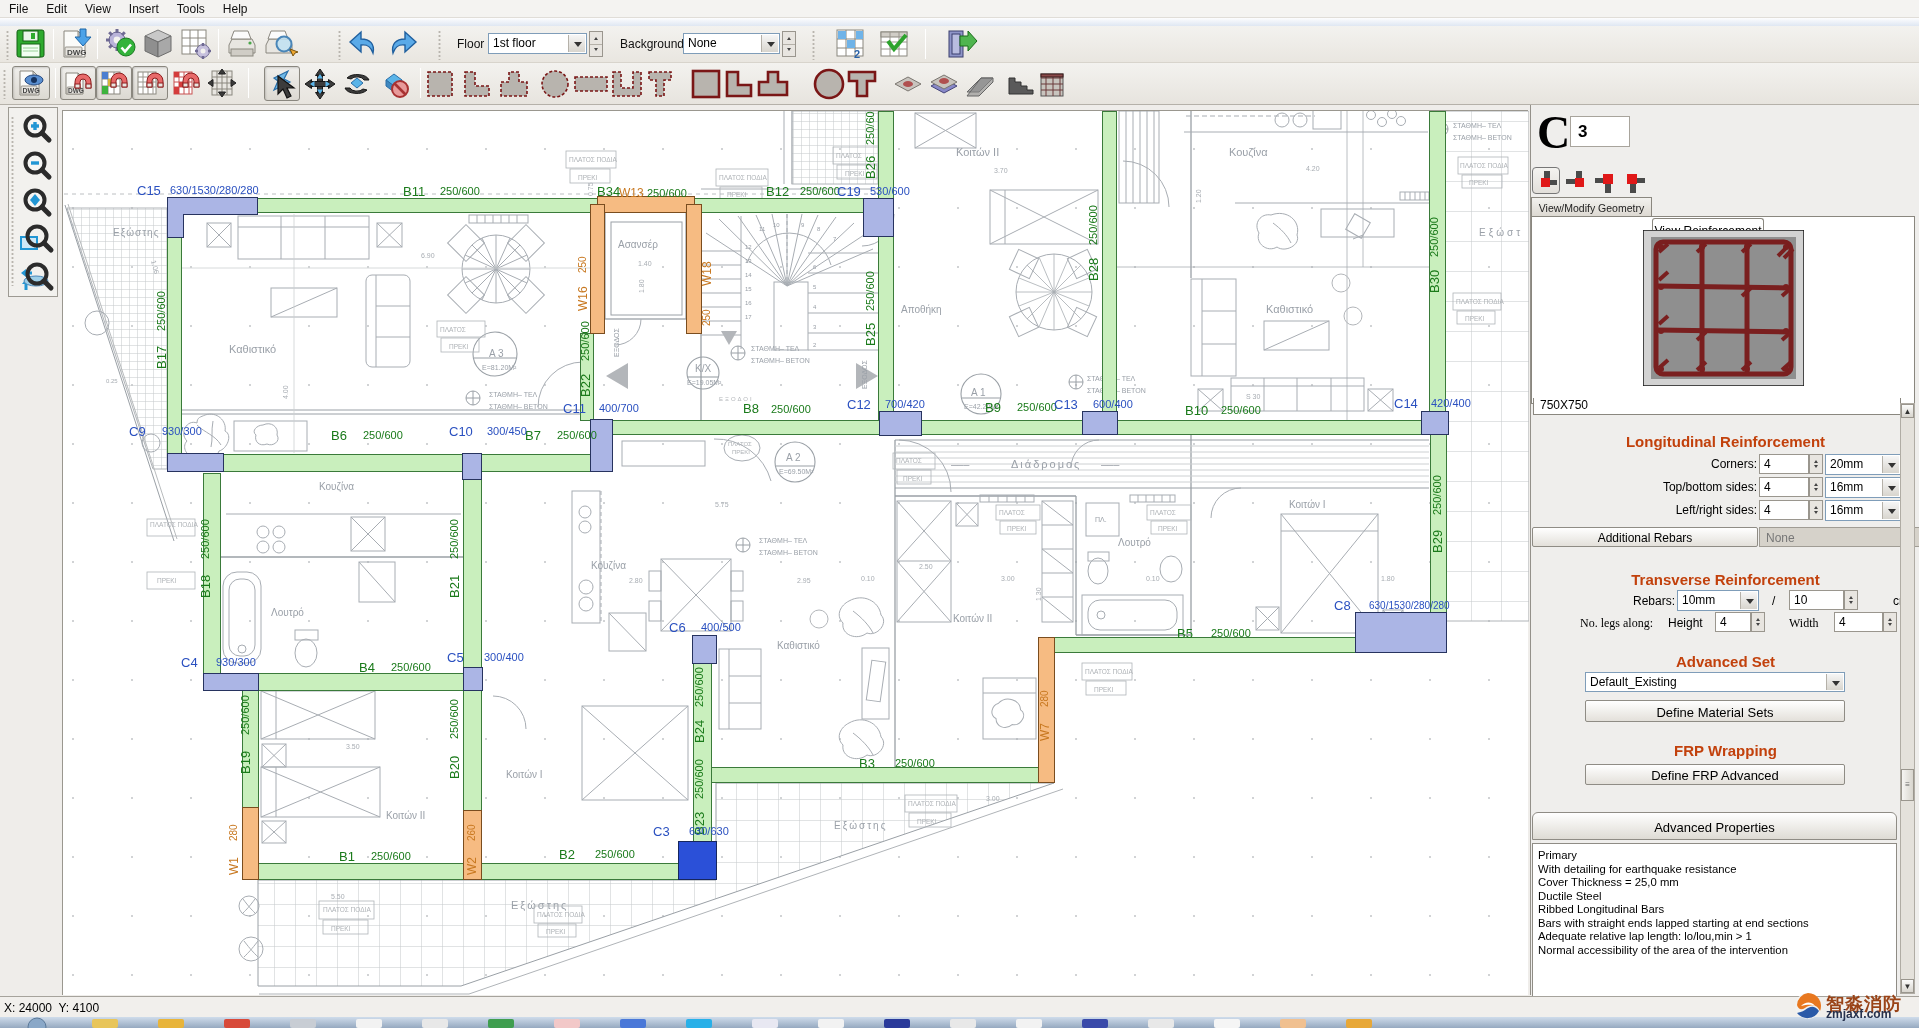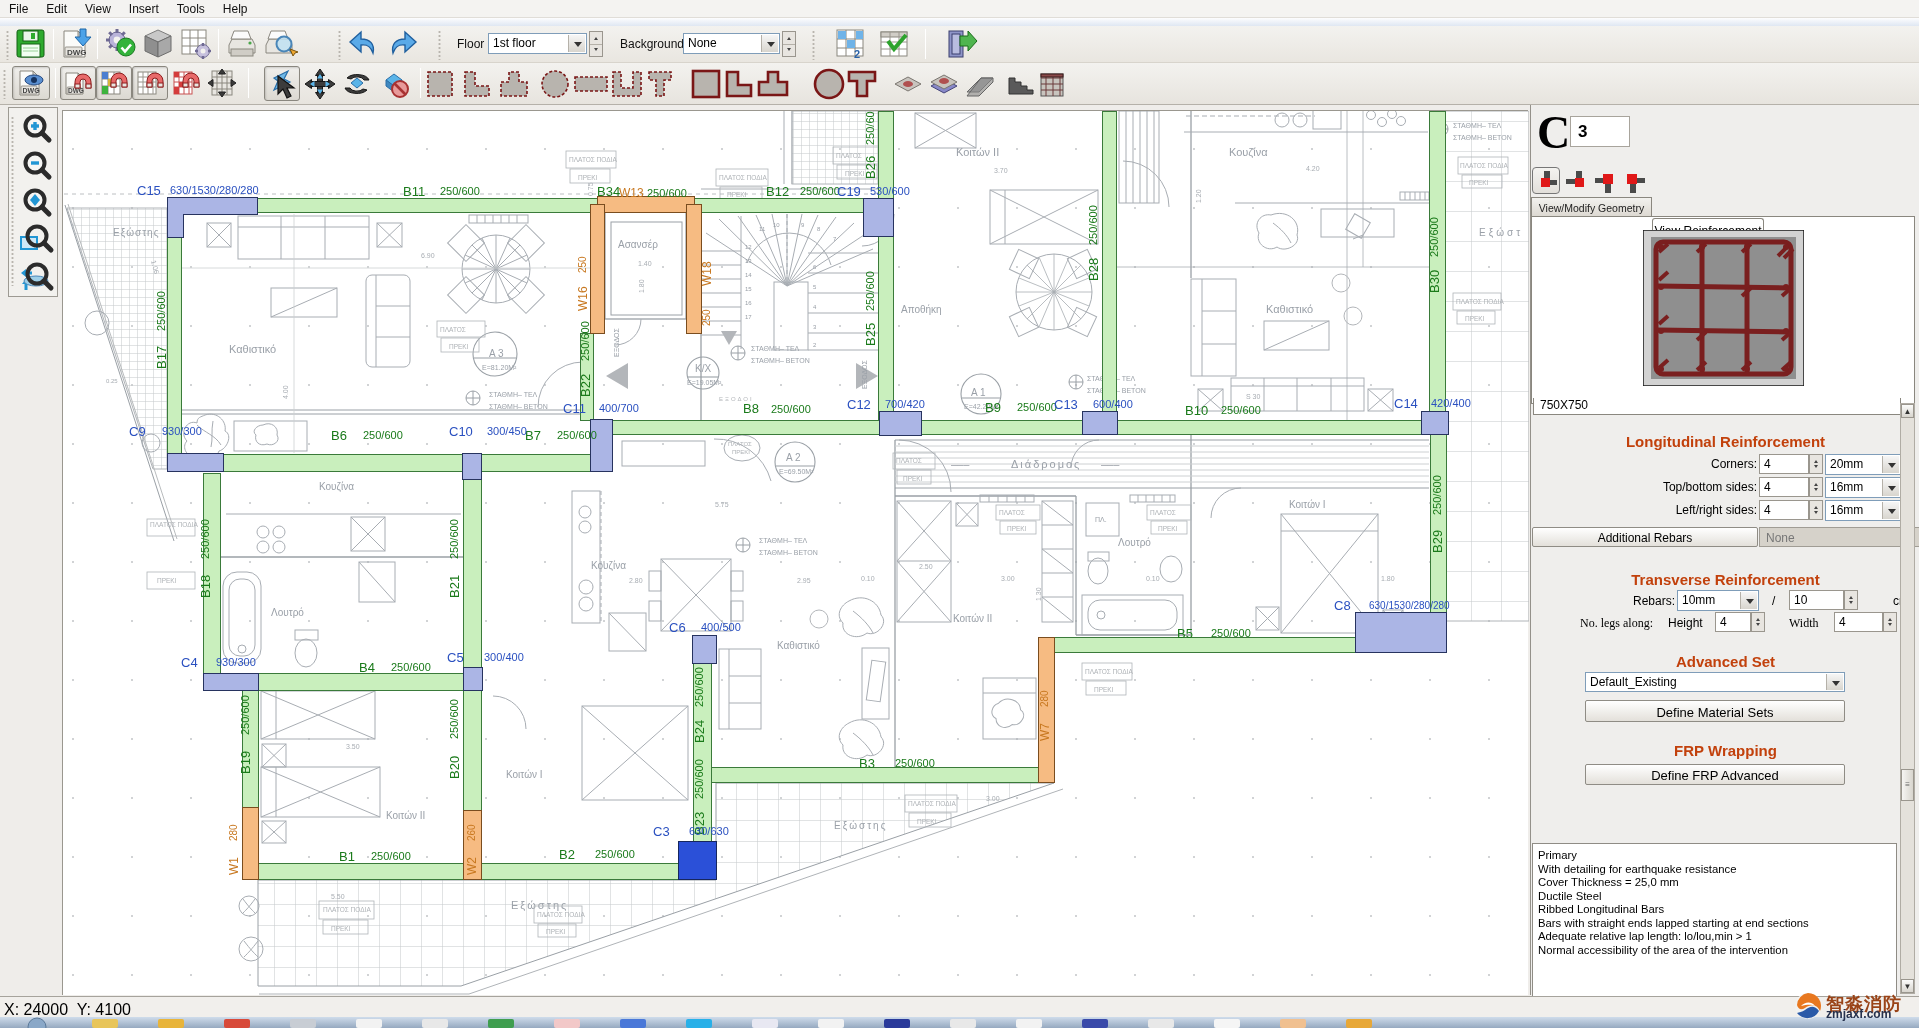--- a/index.html
+++ b/index.html
@@ -24,21 +24,21 @@
 .spinner:after{content:"";position:absolute;left:3.5px;bottom:3px;border:2.5px solid transparent;border-top:3.5px solid #444;}
 .spinner i{position:absolute;left:0;right:0;top:50%;height:1px;background:#b5b1a9;}
 #leftdock{position:absolute;left:0;top:105px;width:61px;height:890px;background:#efedea;}
 #zoomtb{position:absolute;left:8px;top:107px;width:50px;height:190px;background:#f2f1ee;border:1px solid #9d9a93;}
 #canvas{position:absolute;left:62px;top:110px;width:1466px;height:885px;background:#ffffff;border-top:1px solid #9a978f;border-left:1px solid #9a978f;}
 #rpanel{position:absolute;left:1530px;top:105px;width:389px;height:890px;background:#efeeec;border-left:1px solid #94918a;}
 .head{position:absolute;font-weight:bold;font-size:15px;color:#c2410c;width:389px;text-align:center;}
 .rlbl{position:absolute;font-size:12px;color:#000;}
 .inp{position:absolute;background:#fff;border:1px solid #9a968e;font-size:12px;padding:2px 0 0 4px;color:#000;}
 .btn3d{position:absolute;background:linear-gradient(#ffffff,#e3e0da);border:1px solid #8f8c85;border-radius:2px;font-size:13px;text-align:center;color:#000;}
-#statusbar{position:absolute;left:0;top:996px;width:1919px;height:21px;background:#f1efec;border-top:1px solid #a6a39c;font-size:16px;color:#000;}
+#statusbar{position:absolute;left:0;top:996px;width:1919px;height:21px;background:#f1efec;border-top:1px solid #a6a39c;font-size:12px;color:#000;}
 #taskbar{position:absolute;left:0;top:1017px;width:1919px;height:11px;background:linear-gradient(#cfdceb,#96a9c0);}
 svg{display:block;}
 </style>
 </head>
 <body>
 
 <div id="menubar"><span>File</span><span>Edit</span><span>View</span><span>Insert</span><span>Tools</span><span>Help</span></div>
 
 <div id="rebar"></div>
 
@@ -1158,20 +1158,21 @@
       <div class="tx">Default_Existing</div>
       <div class="btn"></div>
     </div>
 
 <div class="btn3d" style="left:54px;top:595px;width:260px;height:22px;padding-top:4px;">Define Material Sets</div>
 
 <div class="head" style="top:637px;">FRP Wrapping</div>
 
 <div class="btn3d" style="left:54px;top:659px;width:260px;height:21px;padding-top:3px;">Define FRP Advanced</div>
 
+<div class="abs" style="left:1px;top:707px;width:365px;height:28px;background:linear-gradient(#ffffff,#dedbd4);border:1px solid #8f8c85;border-radius:6px 6px 0 0;font-size:13px;text-align:center;padding-top:7px;">Advanced Properties</div>
 
 <div class="abs" style="left:1px;top:738px;width:365px;height:250px;background:#fff;border:1px solid #8f8c85;font-size:11.3px;line-height:13.5px;padding:5px 0 0 5px;color:#000;">Primary<br>With detailing for earthquake resistance<br>Cover Thickness = 25,0 mm<br>Ductile Steel<br>Ribbed Longitudinal Bars<br>Bars with straight ends lapped starting at end sections<br>Adequate relative lap length: lo/lou,min &gt; 1<br>Normal accessibility of the area of the intervention</div>
 
 <div class="abs" style="left:369px;top:298px;width:15px;height:591px;background:#e4e1db;border:1px solid #b0aca4;">
 <div class="abs" style="left:0px;top:0px;width:13px;height:14px;background:linear-gradient(#fbfbfa,#d8d5ce);border:1px solid #9a968e;font-size:8px;text-align:center;color:#333;line-height:13px;">▲</div>
 <div class="abs" style="left:0px;top:365px;width:13px;height:32px;background:linear-gradient(90deg,#f6f5f3,#d8d5ce);border:1px solid #9a968e;font-size:8px;text-align:center;color:#666;line-height:30px;">≡</div>
 <div class="abs" style="left:0px;top:575px;width:13px;height:14px;background:linear-gradient(#fbfbfa,#d8d5ce);border:1px solid #9a968e;font-size:8px;text-align:center;color:#333;line-height:13px;">▼</div>
 </div>
 </div>
 

